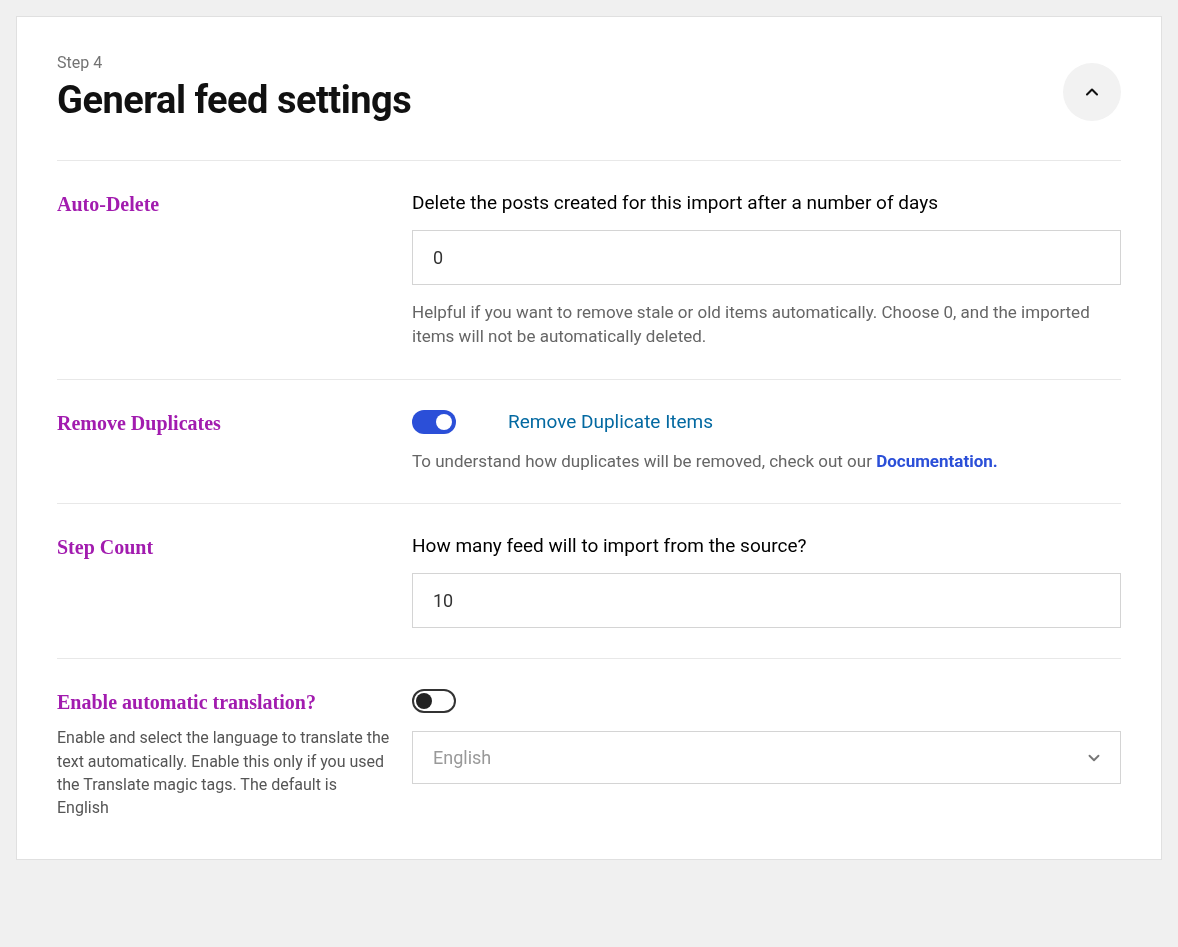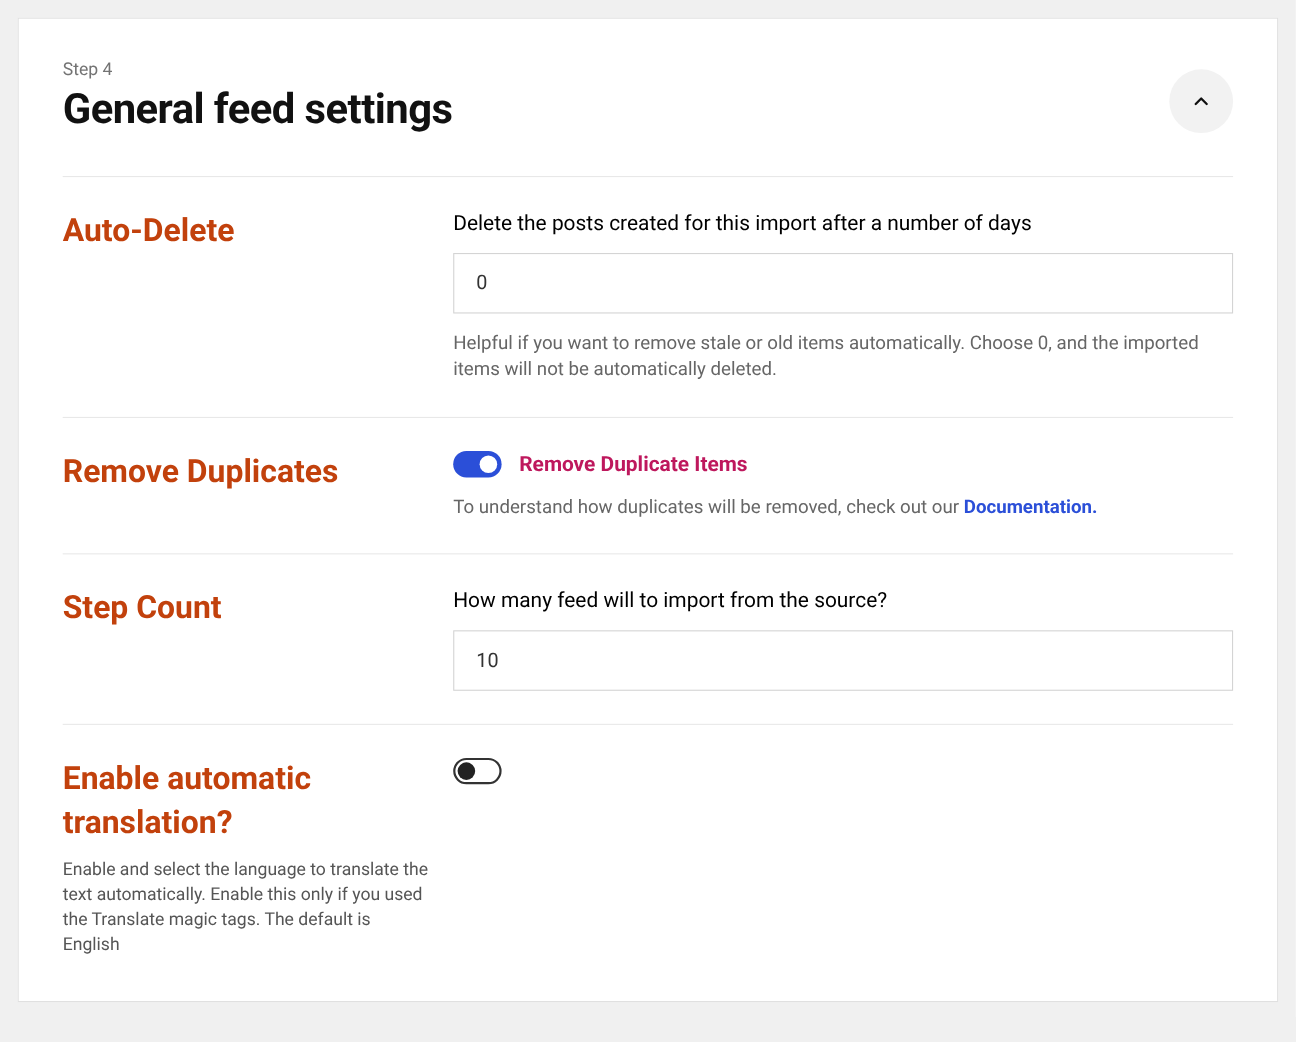--- a/index.html
+++ b/index.html
@@ -63,24 +63,25 @@
     .row:last-child {
       border-bottom: none;
       padding-bottom: 0;
     }
     .row-left {
       width: 355px;
       flex-shrink: 0;
       padding-right: 20px;
     }
     .row-label {
-      font-size: 29px;
+      font-size: 20px;
       font-weight: 700;
-      color: #c2410c;
+      color: #a21caf;
       line-height: 1.35;
+      font-family: Liberation Serif, serif;
     }
     .row-sublabel {
       font-size: 16px;
       color: #555;
       margin-top: 10px;
       line-height: 1.45;
     }
     .row-right {
       flex: 1;
     }
@@ -136,22 +137,23 @@
     .toggle.on .toggle-knob {
       background-color: #ffffff;
       right: 4px;
     }
     .toggle.off .toggle-knob {
       background-color: #222;
       left: 2px;
     }
     .toggle-label {
       font-size: 19px;
-      font-weight: 700;
-      color: #be185d;
+      font-weight: 400;
+      color: #0369a1;
+      margin-left: 36px;
     }
     .doc-link {
       color: #2b4fd8;
       font-weight: 700;
       text-decoration: none;
       cursor: pointer;
     }
     .select-wrap {
       position: relative;
       width: 100%;
@@ -234,15 +236,23 @@
 
   <div class="row">
     <div class="row-left">
       <div class="row-label">Enable automatic translation?</div>
       <div class="row-sublabel">Enable and select the language to translate the text automatically. Enable this only if you used the Translate magic tags. The default is English</div>
     </div>
     <div class="row-right">
       <div class="toggle off">
         <div class="toggle-knob"></div>
       </div>
+      <div class="select-wrap">
+        <select class="select">
+          <option>English</option>
+        </select>
+        <svg class="select-chevron" width="18" height="18" viewBox="0 0 24 24" fill="none" stroke="currentColor" stroke-width="2.5" stroke-linecap="round" stroke-linejoin="round">
+          <polyline points="6 9 12 15 18 9"></polyline>
+        </svg>
+      </div>
     </div>
   </div>
 </div>
 
 </body></html>

